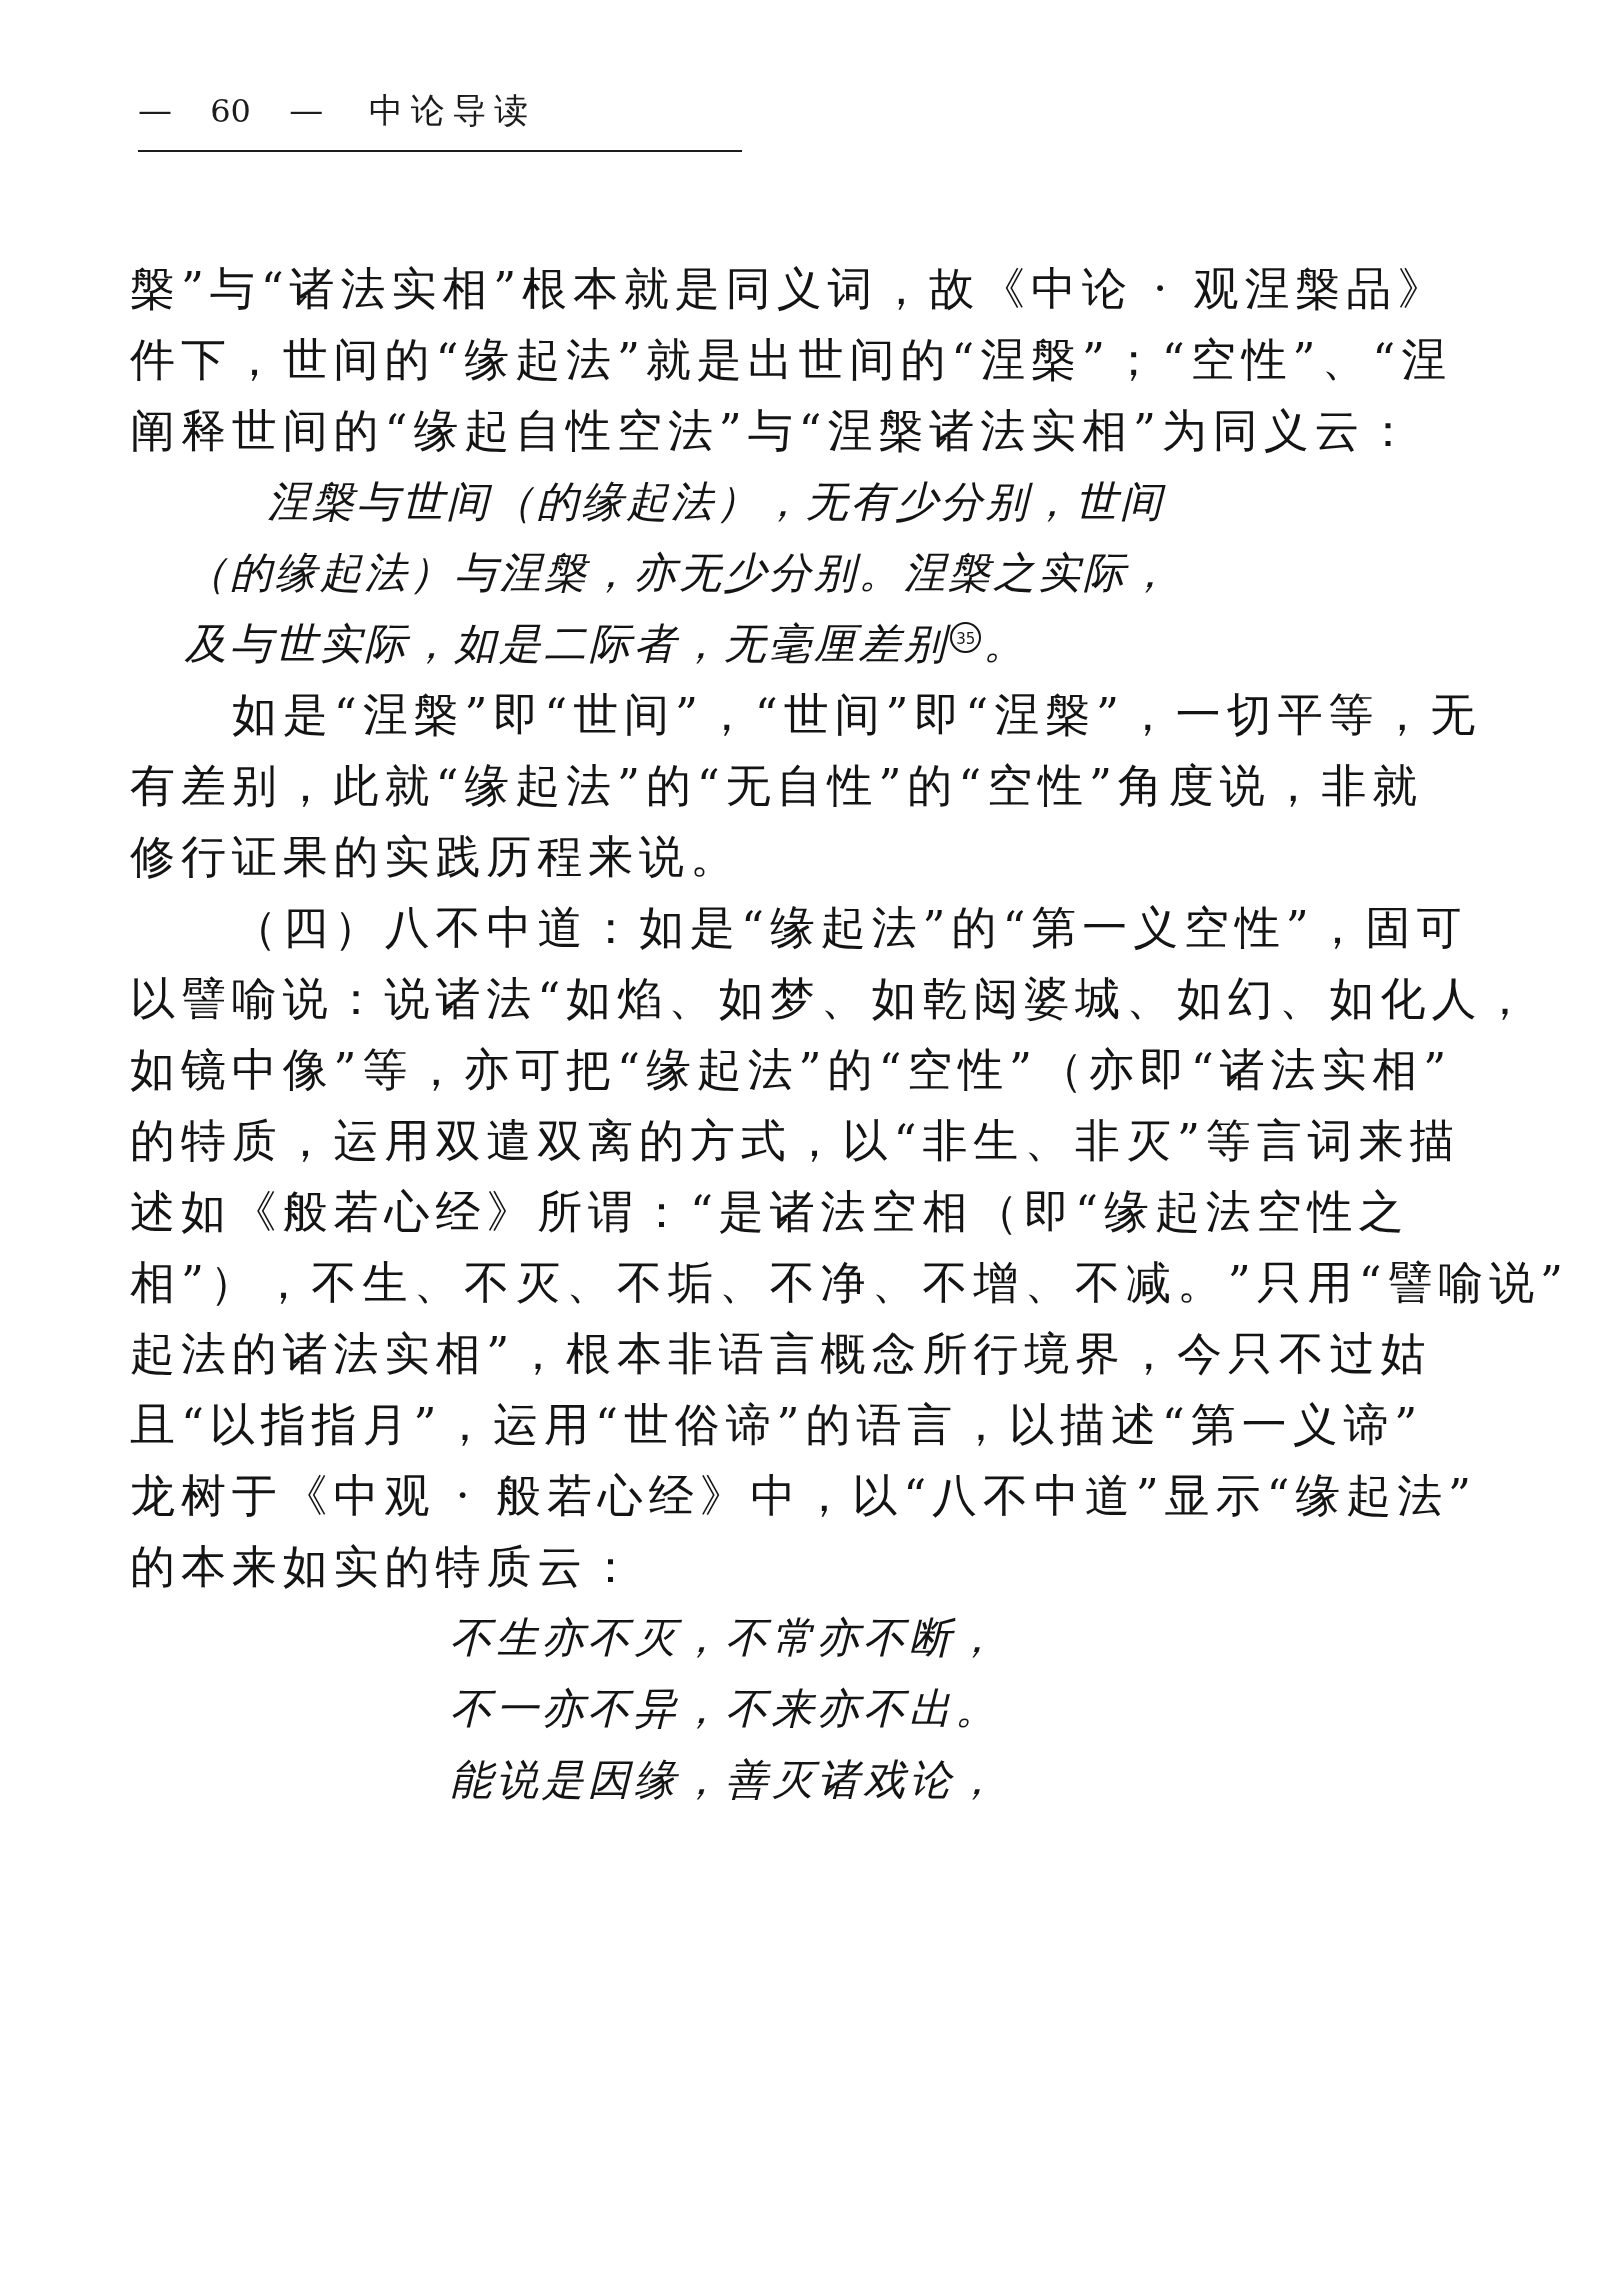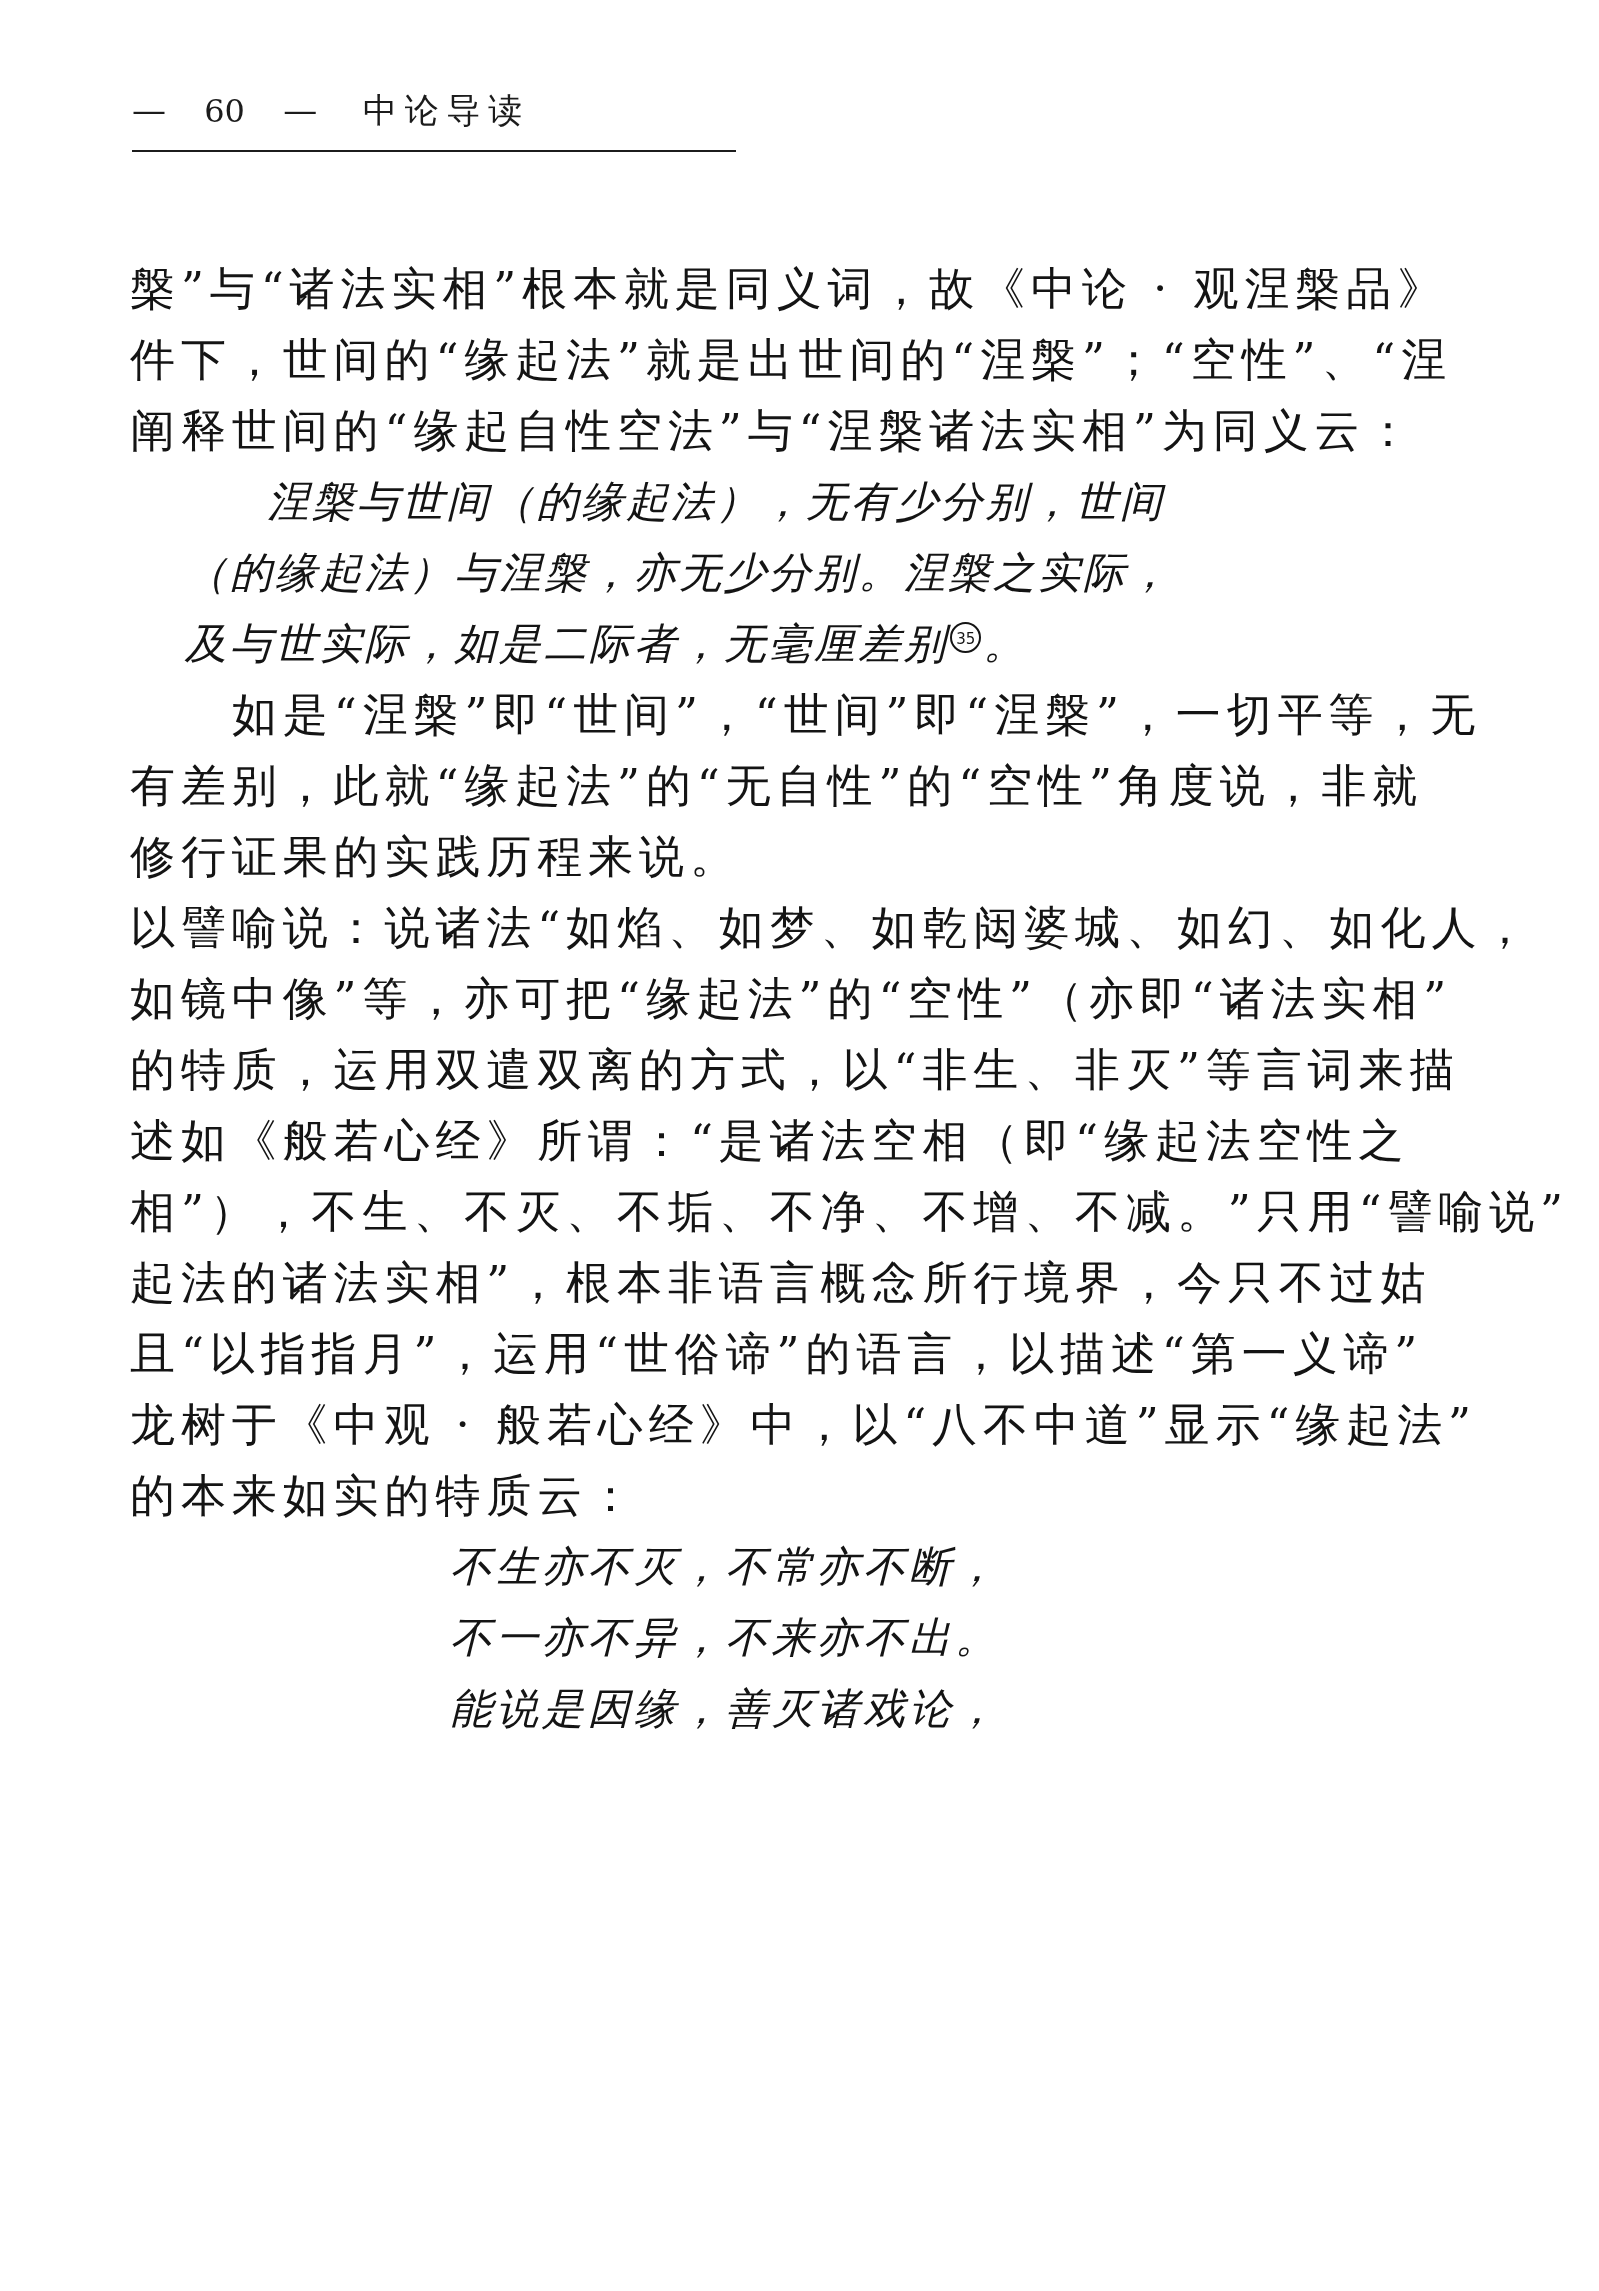--- a/index.html
+++ b/index.html
@@ -6,21 +6,21 @@
   .page{
     position:relative;
     width:1600px;height:2292px;
     background:#ffffff;
     overflow:hidden;
     font-family:"DejaVu Serif","Liberation Serif",serif;
     color:#141414;
   }
   
   .header{
-    position:absolute;left:132px;top:88px;
+    position:absolute;left:138px;top:88px;
     width:604px;
     border-bottom:2.9px solid #1c1c1c;
     padding-bottom:15.7px;
     font-size:34px;
     white-space:nowrap;
     color:#1c1c1c;
   }
   .header .dash{letter-spacing:0;}
   .header .pagenum{margin:0 27.4px;font-size:32px;}
   .header .booktitle{margin-left:35px;letter-spacing:7.8px;}
@@ -83,20 +83,21 @@
     <div class="line">阐释世间的“缘起自性空法”与“涅槃诸法实相”为同义云：</div>
 
     <div class="line quote q-first">涅槃与世间（的缘起法），无有少分别，世间</div>
     <div class="line quote q-rest">（的缘起法）与涅槃，亦无少分别。涅槃之实际，</div>
     <div class="line quote q-rest"><span>及与世实际，如是二际者，无毫厘差别</span><sup class="circled">35</sup><span>。</span></div>
 
     <div class="line indent">如是“涅槃”即“世间”，“世间”即“涅槃”，一切平等，无</div>
     <div class="line">有差别，此就“缘起法”的“无自性”的“空性”角度说，非就</div>
     <div class="line">修行证果的实践历程来说。</div>
 
+    <div class="line indent">（四）八不中道：如是“缘起法”的“第一义空性”，固可</div>
     <div class="line">以譬喻说：说诸法“如焰、如梦、如乾闼婆城、如幻、如化人，</div>
     <div class="line">如镜中像”等，亦可把“缘起法”的“空性”（亦即“诸法实相”</div>
     <div class="line">的特质，运用双遣双离的方式，以“非生、非灭”等言词来描</div>
     <div class="line">述如《般若心经》所谓：“是诸法空相（即“缘起法空性之</div>
     <div class="line">相”），不生、不灭、不垢、不净、不增、不减。”只用“譬喻说”</div>
     <div class="line">起法的诸法实相”，根本非语言概念所行境界，今只不过姑</div>
     <div class="line">且“以指指月”，运用“世俗谛”的语言，以描述“第一义谛”</div>
     <div class="line">龙树于《中观 · 般若心经》中，以“八不中道”显示“缘起法”</div>
     <div class="line">的本来如实的特质云：</div>
 

